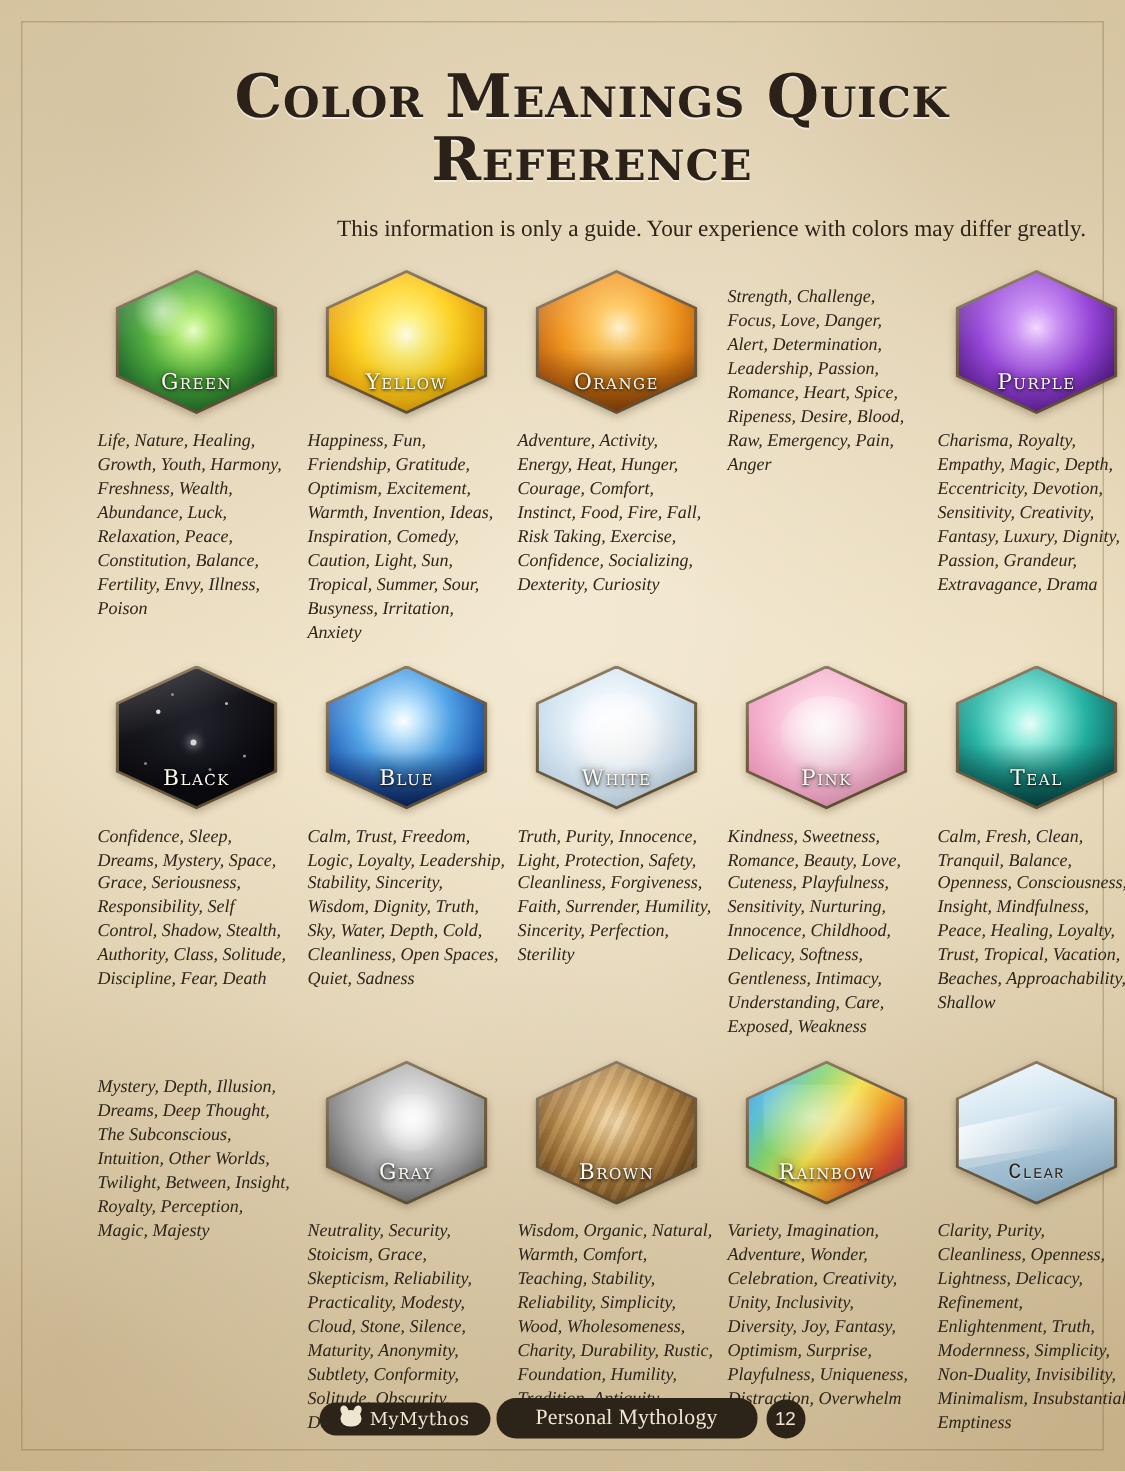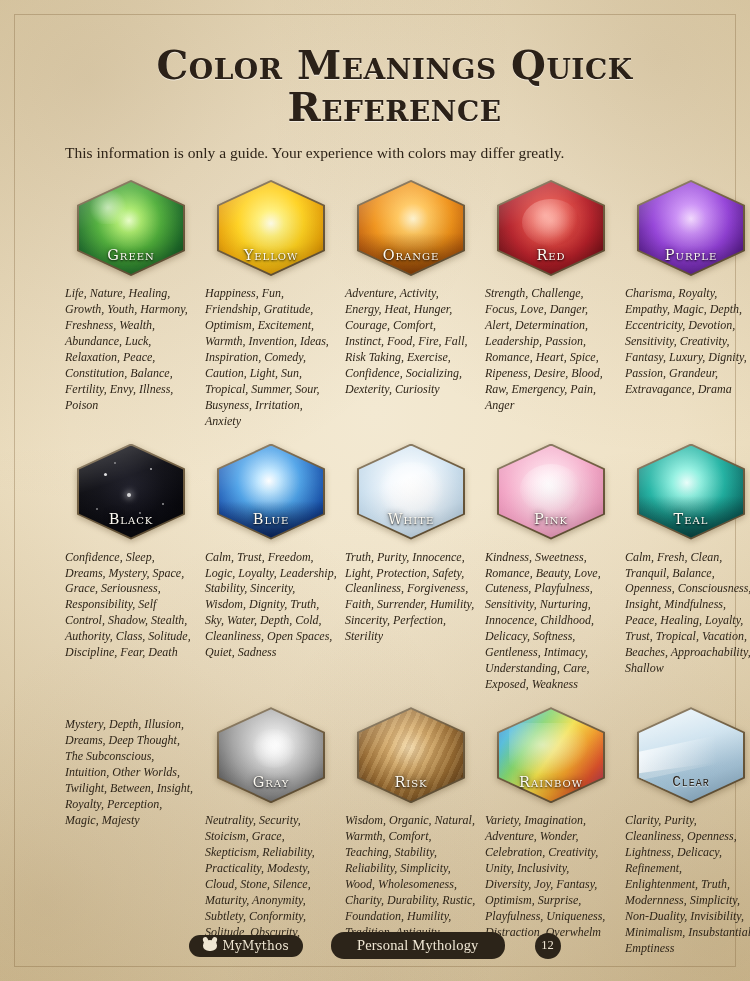--- a/index.html
+++ b/index.html
@@ -55,21 +55,21 @@
     font-family: "DejaVu Serif", serif;
     font-size: 40px;
     line-height: 1.05;
     letter-spacing: 0.5px;
     color: #2b2118;
     font-variant: small-caps;
     text-shadow: 0 1px 0 rgba(255,255,255,0.55);
   }
   .subtitle {
     margin: 16px 0 0 0;
-    text-align: left;
+    text-align: right;
     font-family: "Liberation Serif", serif;
     font-size: 15.5px;
     color: #2f2418;
   }
   .grid {
     margin-top: 18px;
     display: grid;
     grid-template-columns: repeat(5, 1fr);
     column-gap: 8px;
     row-gap: 14px;
@@ -139,21 +139,21 @@
     font-style: italic;
   }
   .footer {
     position: absolute;
     left: 0;
     right: 0;
     bottom: 22px;
     display: flex;
     align-items: center;
     justify-content: center;
-    gap: 28px;
+    gap: 4px;
     z-index: 3;
   }
   .logo-pill {
     display: flex;
     align-items: center;
     gap: 5px;
     background: #2c2419;
     color: #efe6d2;
     border-radius: 12px;
     padding: 4px 14px;
@@ -192,21 +192,21 @@
   }
   .page-badge {
     width: 26px;
     height: 26px;
     border-radius: 50%;
     background: #2c2419;
     color: #f0e7d4;
     display: flex;
     align-items: center;
     justify-content: center;
-    font-family: Liberation Serif, serif;
+    font-family: Liberation Sans, sans-serif;
     font-size: 12.5px;
     margin-left: 2px;
   }
   .spark {
     position: absolute;
     border-radius: 50%;
     background: #fff;
     opacity: 0.85;
   }
 </style>
@@ -254,29 +254,20 @@
               radial-gradient(circle at 52% 40%, #fff4cf 0%, #ffc65c 20%, #f09218 50%, #c3620c 76%, #7d3a06 100%);">
             <div style="position:absolute;left:0;top:55%;width:100%;height:45%;background:linear-gradient(180deg,rgba(120,50,5,0.0),rgba(90,35,4,0.6));"></div>
           </div>
           <div class="hex-gloss"></div>
           <div class="hex-label">Orange</div>
         </div>
         <div class="keywords">Adventure, Activity, Energy, Heat, Hunger, Courage, Comfort, Instinct, Food, Fire, Fall, Risk Taking, Exercise, Confidence, Socializing, Dexterity, Curiosity</div>
       </div>
 
       <div class="cell">
-        <div class="hexwrap">
-          <div class="hex hex-border"></div>
-          <div class="hex-inner" style="background:
-              radial-gradient(circle at 50% 42%, #ff9a8e 0%, #e24b43 25%, #b52029 55%, #6d0f16 85%, #3c080c 100%);">
-            <div style="position:absolute;left:22%;top:18%;width:56%;height:52%;border-radius:50%;background:radial-gradient(circle at 40% 35%,rgba(255,190,180,0.75),rgba(180,30,40,0.1) 70%);"></div>
-          </div>
-          <div class="hex-gloss"></div>
-          <div class="hex-label">Red</div>
-        </div>
         <div class="keywords">Strength, Challenge, Focus, Love, Danger, Alert, Determination, Leadership, Passion, Romance, Heart, Spice, Ripeness, Desire, Blood, Raw, Emergency, Pain, Anger</div>
       </div>
 
       <div class="cell">
         <div class="hexwrap">
           <div class="hex hex-border"></div>
           <div class="hex-inner" style="background:
               radial-gradient(circle at 50% 40%, #f3d9ff 0%, #c98cf5 20%, #9340d8 50%, #5b1e90 78%, #2d0c4c 100%);">
           </div>
           <div class="hex-gloss"></div>
@@ -374,21 +365,21 @@
       </div>
 
       <div class="cell">
         <div class="hexwrap">
           <div class="hex hex-border"></div>
           <div class="hex-inner" style="background:
               radial-gradient(circle at 48% 42%, #f5dcae 0%, #d3a867 28%, #9d6f33 58%, #6a451c 82%, #3a2410 100%);">
             <div style="position:absolute;left:0;top:0;width:100%;height:100%;background:repeating-linear-gradient(115deg, rgba(255,235,190,0.10) 0 4px, rgba(90,55,20,0.12) 4px 9px);"></div>
           </div>
           <div class="hex-gloss"></div>
-          <div class="hex-label">Risk</div>
+          <div class="hex-label">Brown</div>
         </div>
         <div class="keywords">Wisdom, Organic, Natural, Warmth, Comfort, Teaching, Stability, Reliability, Simplicity, Wood, Wholesomeness, Charity, Durability, Rustic, Foundation, Humility, Tradition, Antiquity, Poverty, Dirtiness</div>
       </div>
 
       <div class="cell">
         <div class="hexwrap">
           <div class="hex hex-border"></div>
           <div class="hex-inner" style="background:
               linear-gradient(125deg, #2f78c9 0%, #46b6d8 16%, #7fd36a 32%, #f2e04a 50%, #f2a02a 66%, #e0532c 82%, #a8306e 100%);">
             <div style="position:absolute;left:10%;top:15%;width:80%;height:60%;background:radial-gradient(ellipse at 40% 40%,rgba(255,255,255,0.55),rgba(255,255,255,0) 65%);"></div>

